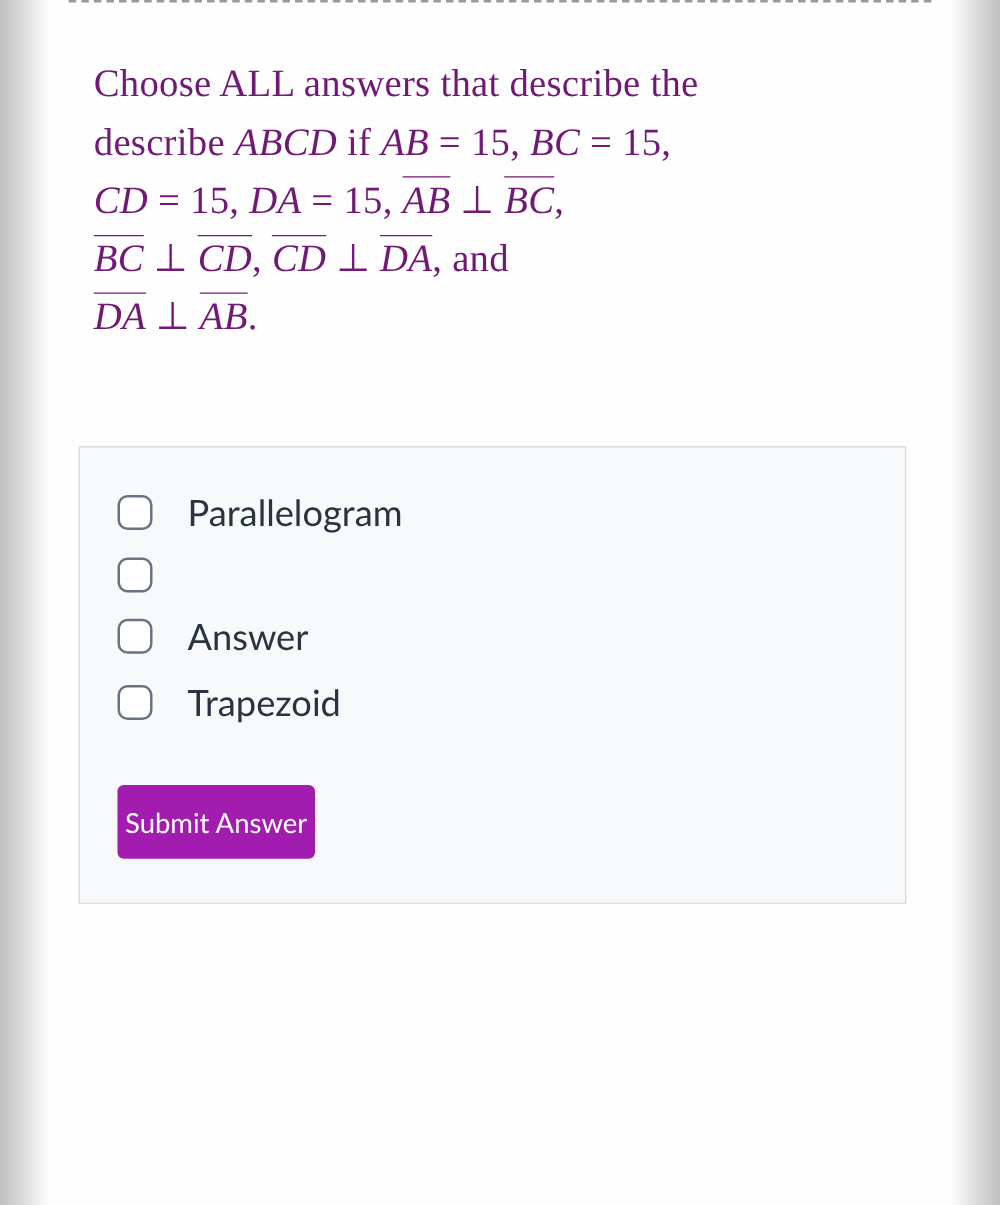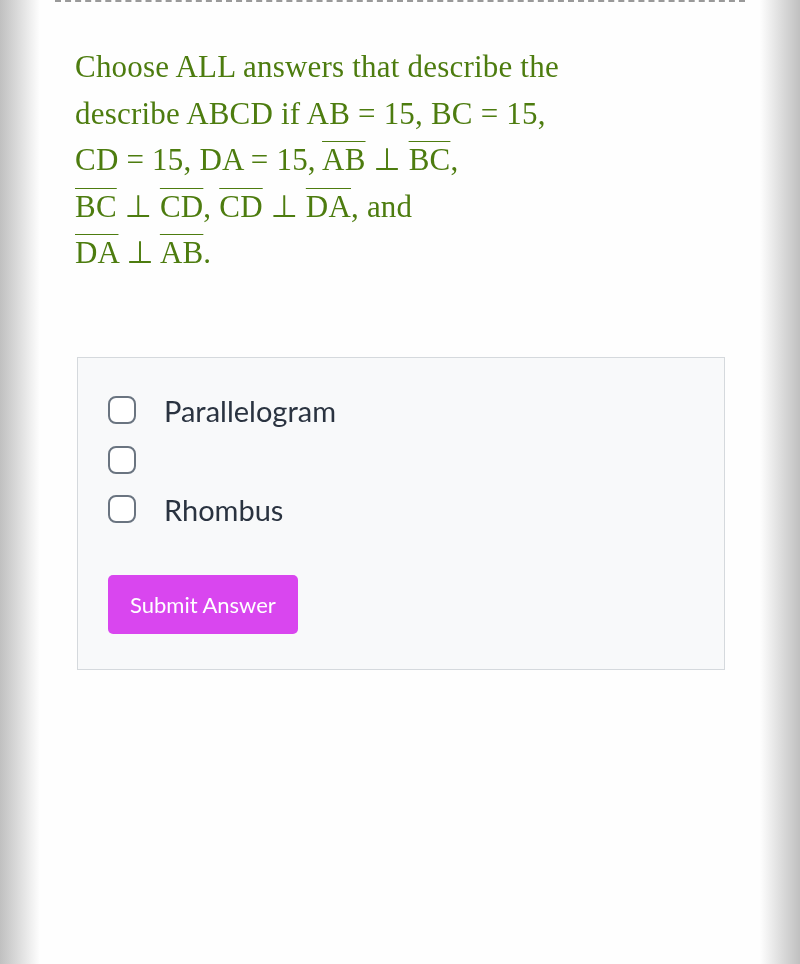--- a/index.html
+++ b/index.html
@@ -14,37 +14,38 @@
       font-family: "Times New Roman", Times, serif;
       padding: 0 25px;
     }
     .divider {
       border-top: 2px dashed #999;
       margin: 0 30px 40px 30px;
       padding-top: 2px;
     }
     .question-area {
       padding: 0 50px;
-      color: #4d7c0f;
+      color: #701a75;
     }
     .question-text {
       font-size: 31px;
       line-height: 1.5;
       font-weight: 400;
       letter-spacing: 0.2px;
     }
     .math-var {
+      font-style: italic;
       font-family: "Times New Roman", Times, serif;
     }
     .overline {
       text-decoration: overline;
       text-decoration-thickness: 1px;
     }
     .answer-box {
-      margin: 80px 50px 30px 52px;
+      margin: 80px 50px 30px 38px;
       border: 1px solid #d5d9dd;
       background: #f8f9fa;
       padding: 35px 30px 35px 30px;
     }
     .option-row {
       display: flex;
       align-items: center;
       margin-bottom: 18px;
       cursor: pointer;
     }
@@ -58,24 +59,24 @@
       flex-shrink: 0;
     }
     .option-label {
       font-size: 29px;
       color: #2a3340;
       font-family: "Lato", "Helvetica Neue", Arial, sans-serif;
       font-weight: 400;
     }
     .submit-btn {
       margin-top: 30px;
-      background: #d946ef;
+      background: #a21caf;
       color: #fff;
       border: none;
-      padding: 16px 22px;
+      padding: 16px 6px;
       font-size: 22px;
       font-family: "Lato", "Helvetica Neue", Arial, sans-serif;
       border-radius: 5px;
       cursor: pointer;
     }
   </style>
 </head>
 <body>
 
 <div class="divider"></div>
@@ -93,17 +94,21 @@
 <div class="answer-box">
   <div class="option-row">
     <div class="checkbox"></div>
     <span class="option-label">Parallelogram</span>
   </div>
   <div class="option-row">
     <div class="checkbox"></div>
   </div>
   <div class="option-row">
     <div class="checkbox"></div>
-    <span class="option-label">Rhombus</span>
+    <span class="option-label">Answer</span>
+  </div>
+  <div class="option-row">
+    <div class="checkbox"></div>
+    <span class="option-label">Trapezoid</span>
   </div>
 
   <button class="submit-btn">Submit Answer</button>
 </div>
 
 </body></html>

